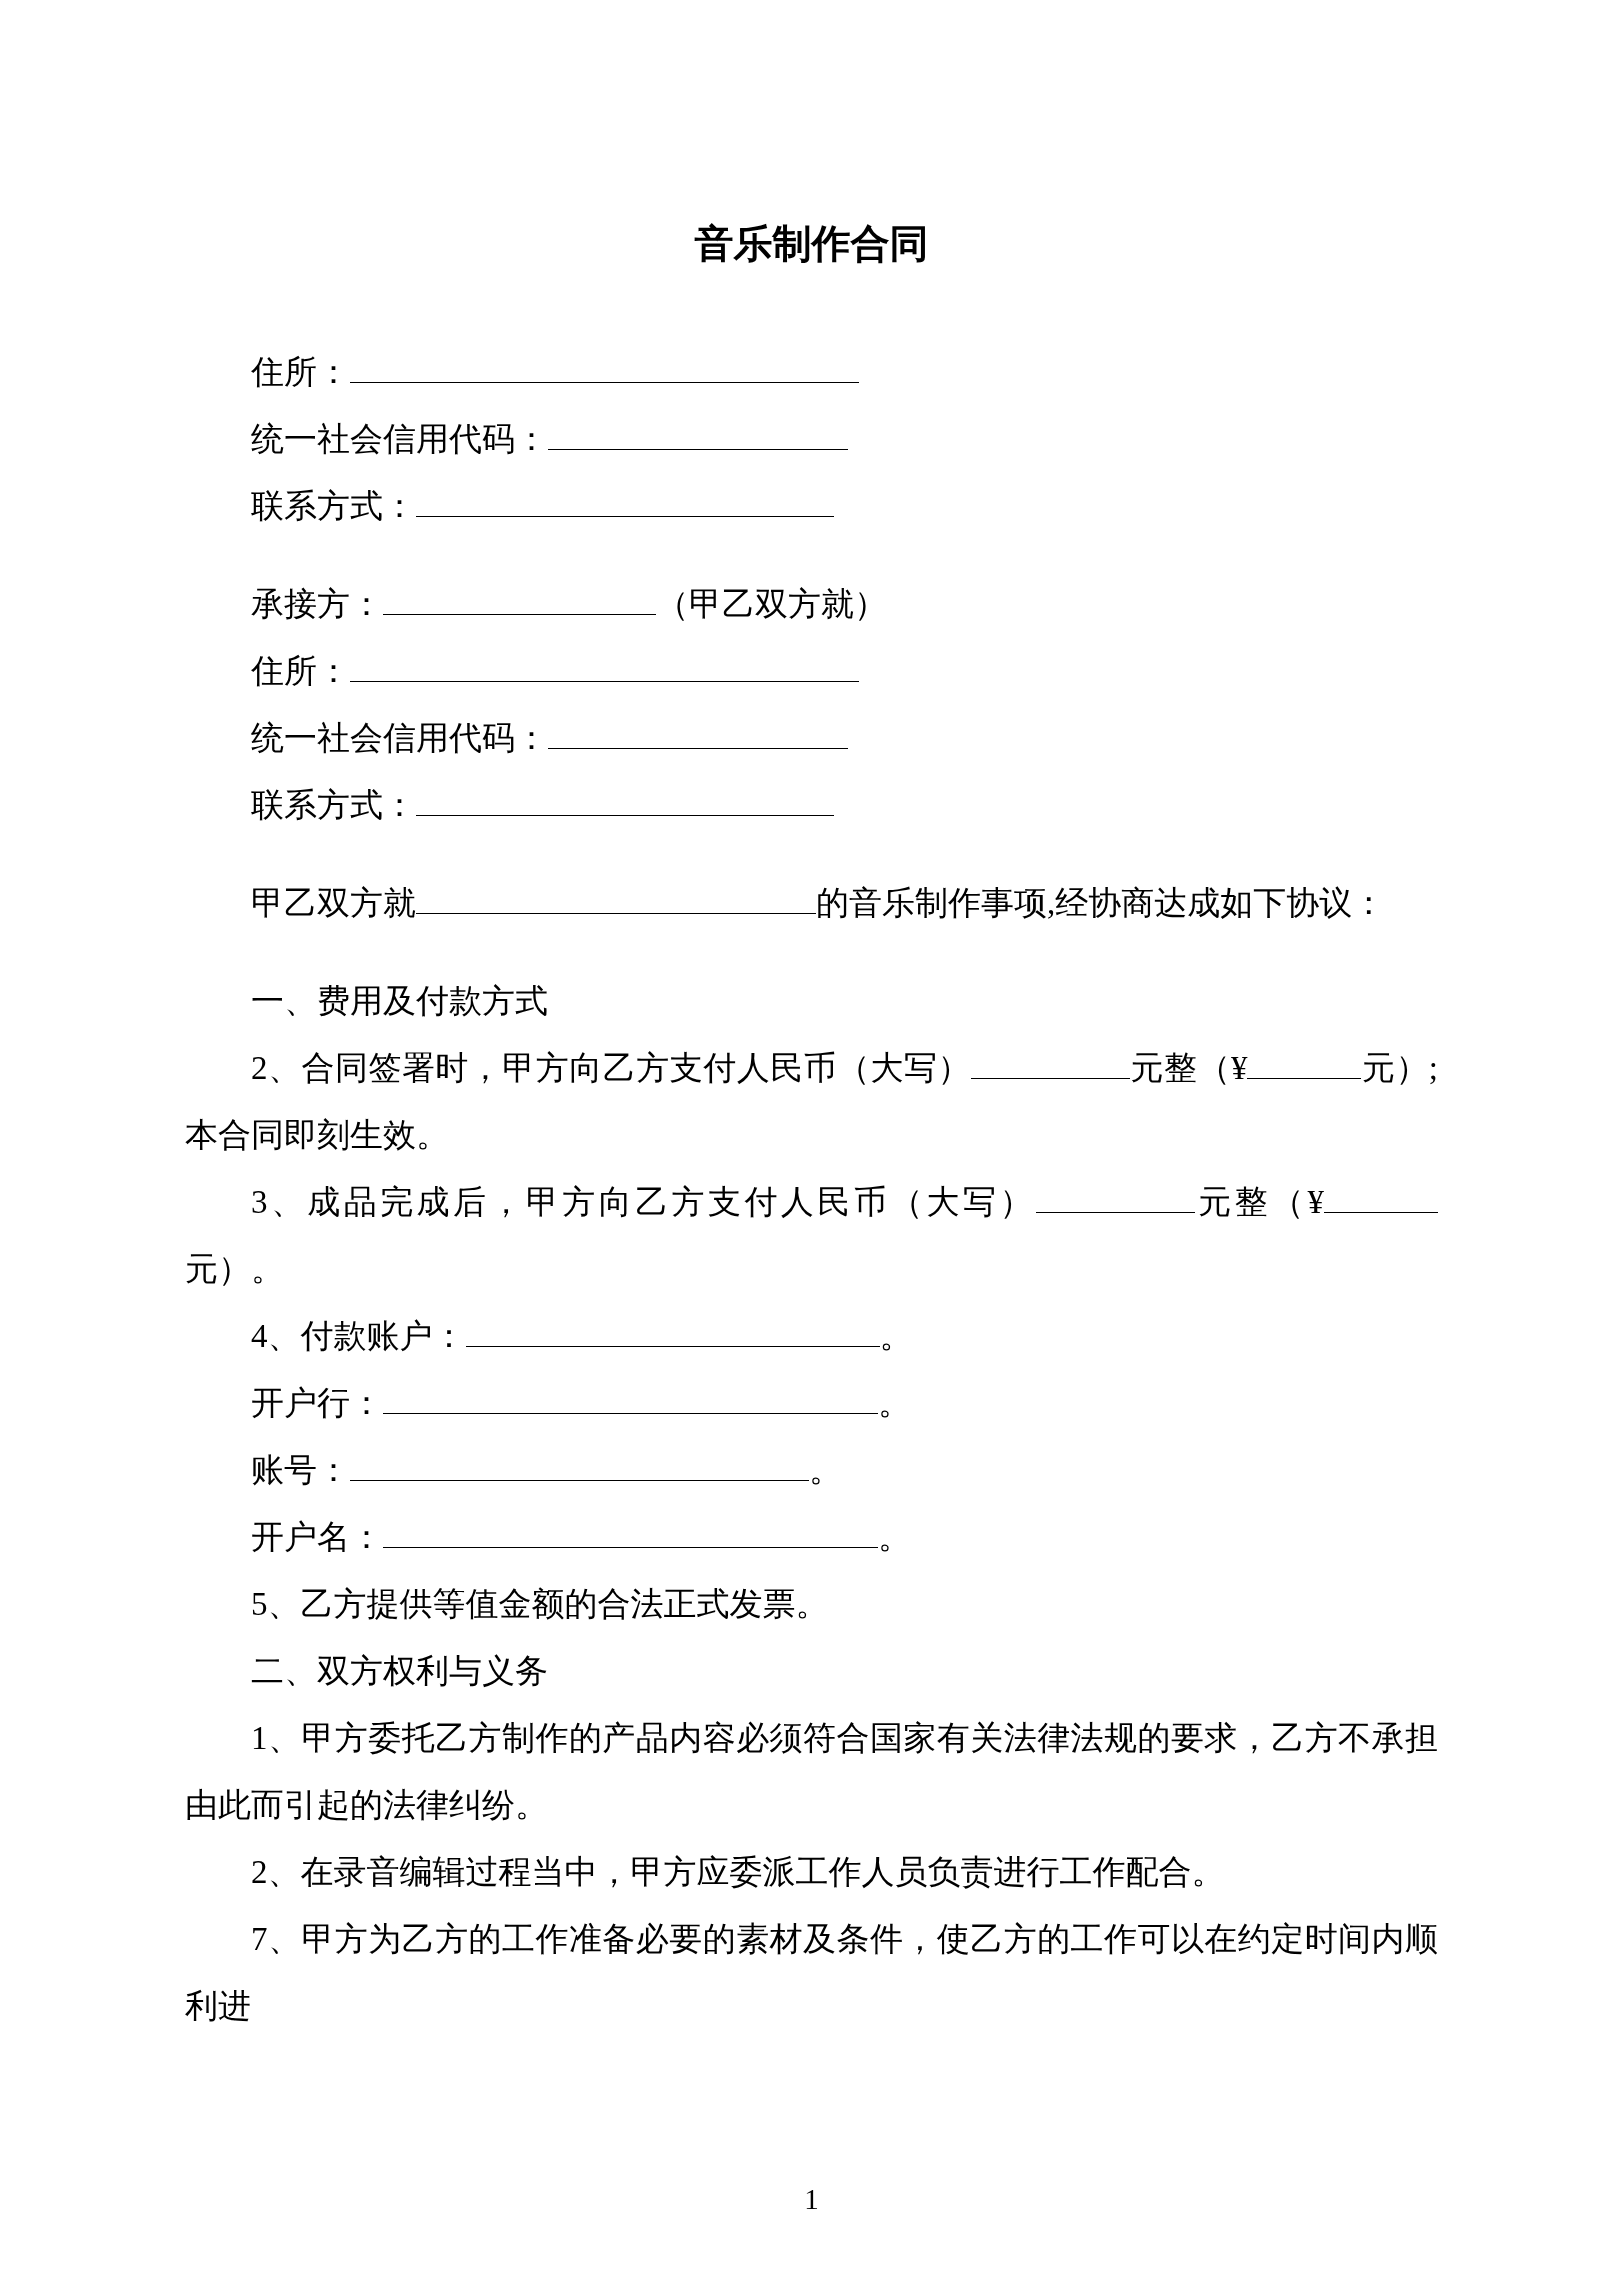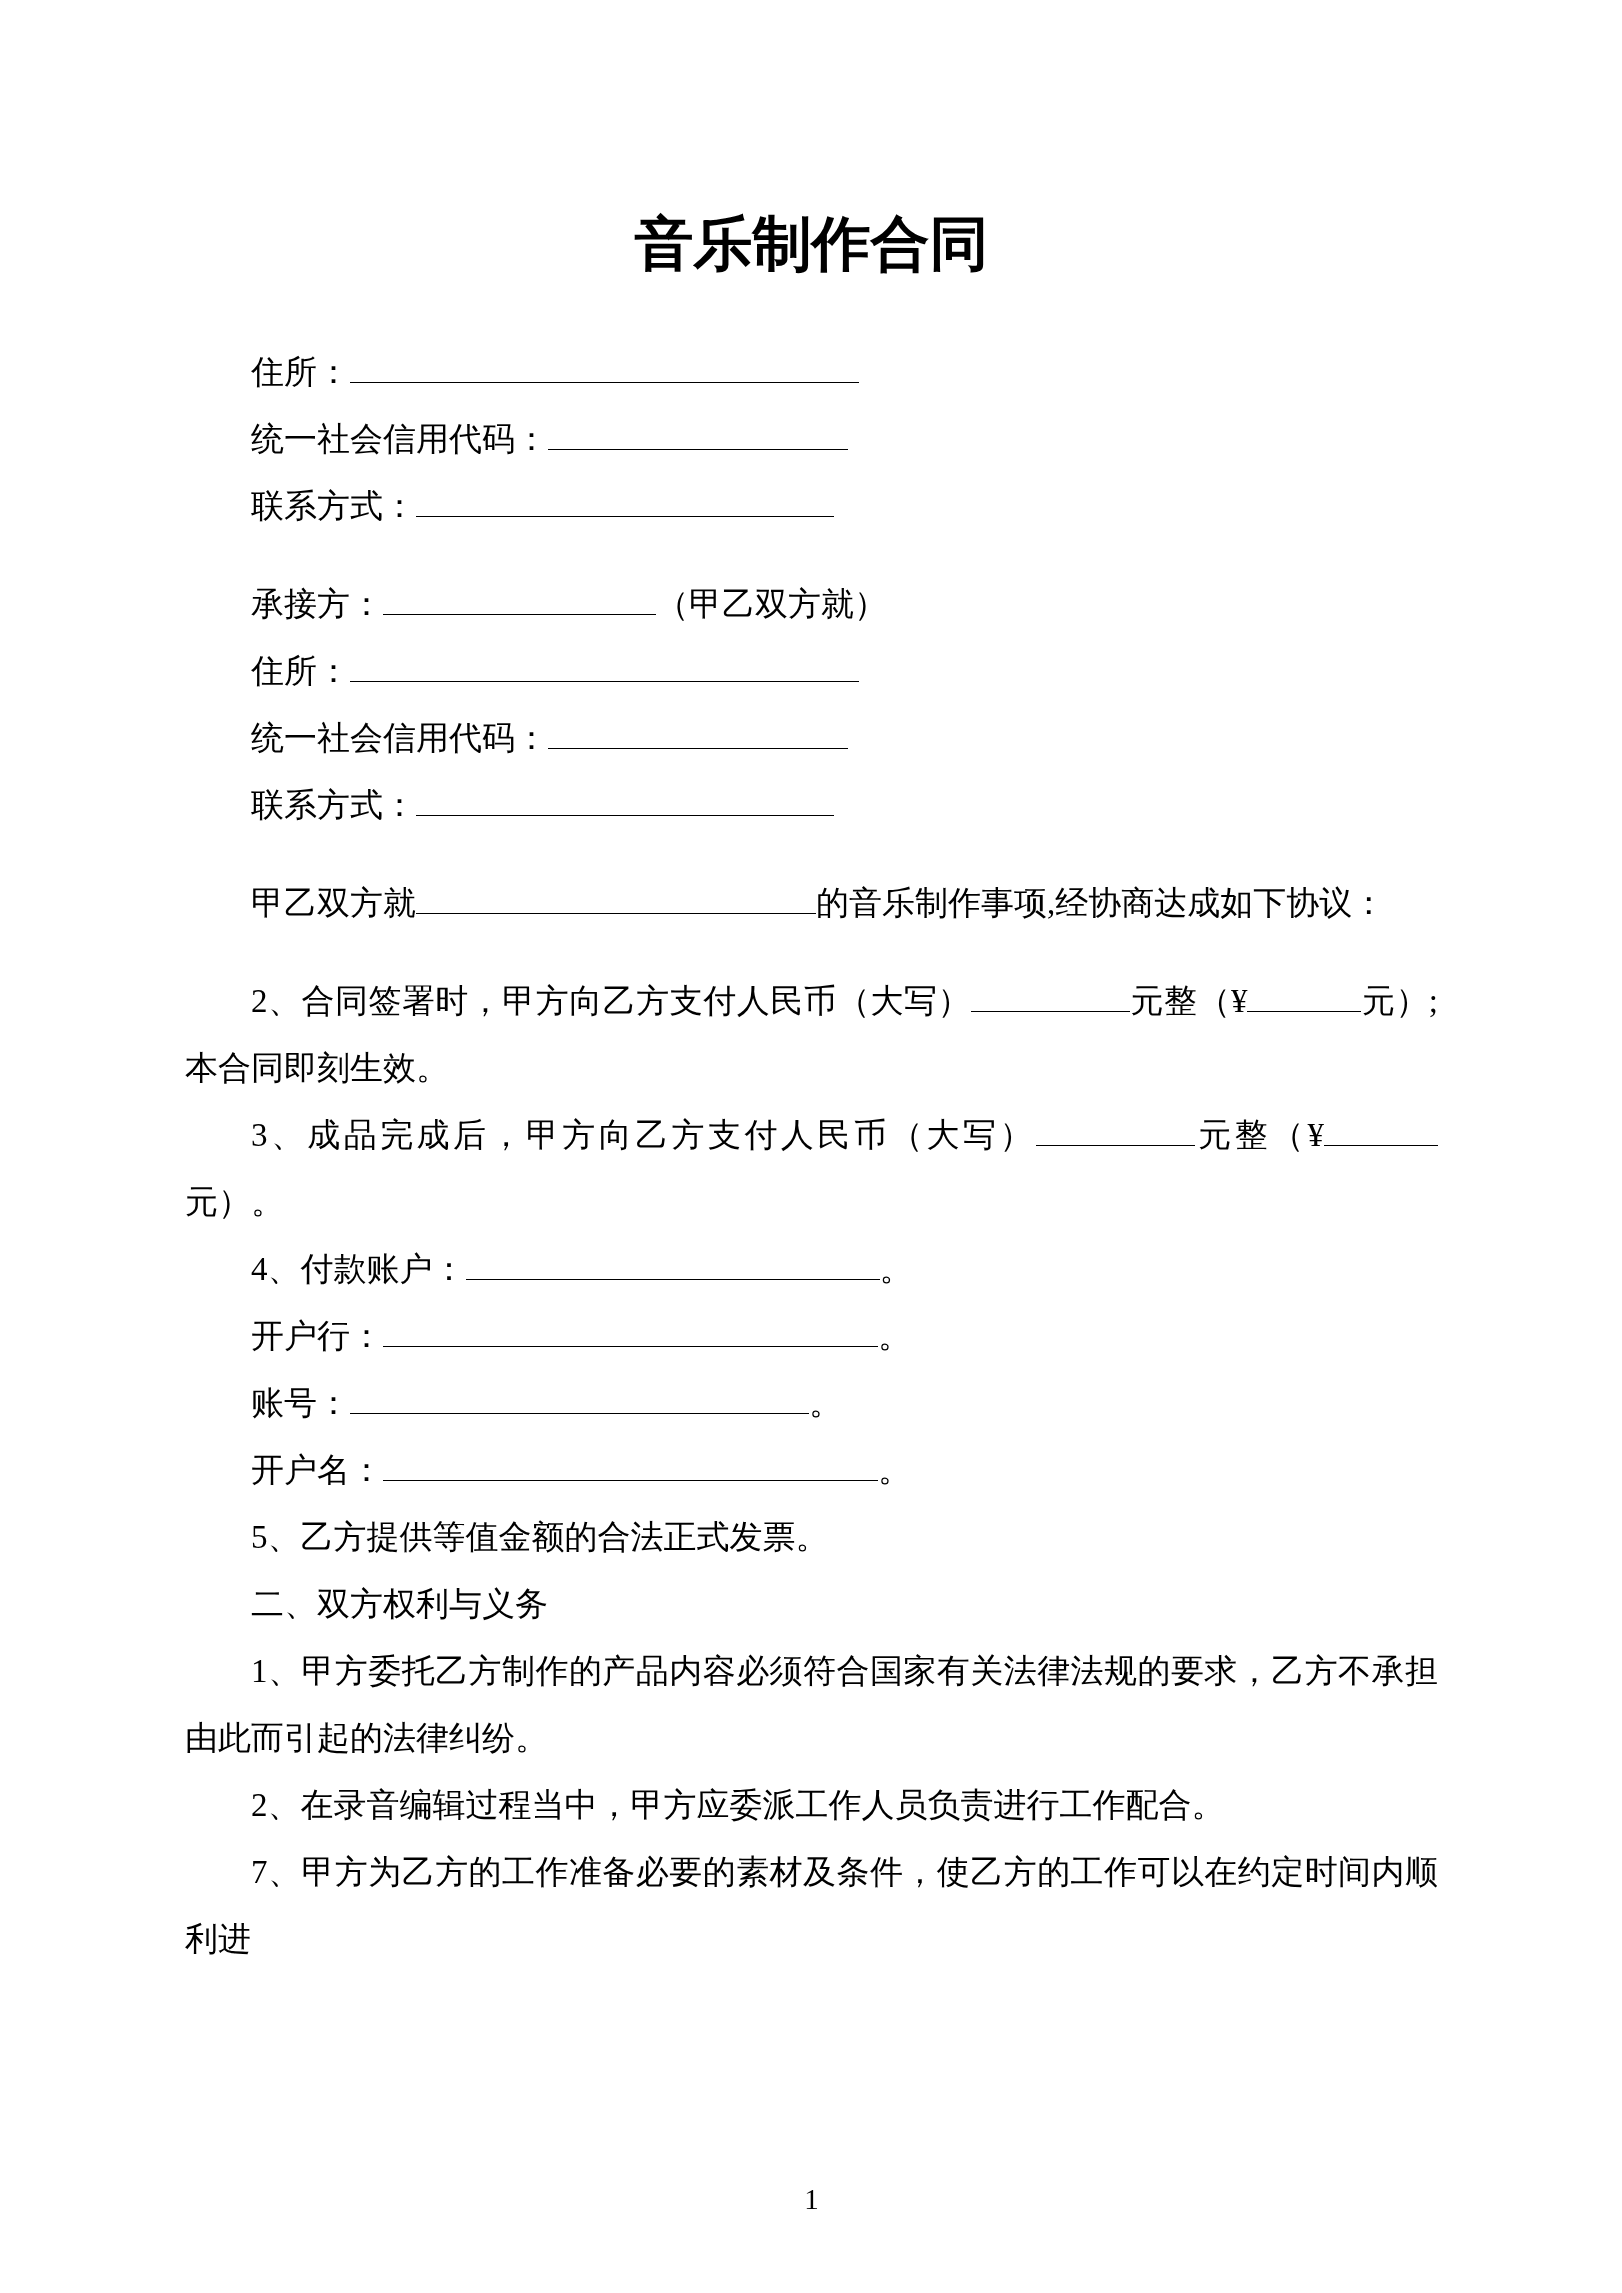--- a/index.html
+++ b/index.html
@@ -15,21 +15,21 @@
     background: #ffffff;
     padding: 216px 185px 0 185px;
     font-family: "Liberation Serif", "DejaVu Serif", serif;
     font-size: 33px;
     color: #000000;
     overflow: hidden;
   }
   .doc-title {
     margin: 0 0 67px 0;
     font-family: "Liberation Sans", "DejaVu Sans", sans-serif;
-    font-size: 59px;
+    font-size: 39px;
     line-height: 56px;
     font-weight: 700;
     text-align: center;
   }
   .line {
     margin: 0;
     line-height: 67px;
     text-align: justify;
   }
   .indent { text-indent: 2em; }
@@ -82,20 +82,21 @@
     <p class="line indent"><span>联系方式：</span><span class="blank w460"></span></p>
   </div>
 
   <div class="gap"></div>
 
   <p class="line indent"><span>甲乙双方就</span><span class="blank w440"></span><span>的音乐制作事项,经协商达成如下协议：</span></p>
 
   <div class="gap"></div>
 
   <section>
+    <p class="line indent">一、费用及付款方式</p>
 
 
     <p class="line indent"><span>2、合同签署时，甲方向乙方支付人民币（大写）</span><span class="blank w175"></span><span>元整（¥</span><span class="blank w125"></span><span>元）; 本合同即刻生效。</span></p>
 
     <p class="line indent"><span>3、成品完成后，甲方向乙方支付人民币（大写）</span><span class="blank w175"></span><span>元整（¥</span><span class="blank w125"></span><span>元）。</span></p>
 
     <p class="line indent"><span>4、付款账户：</span><span class="blank w455"></span><span>。</span></p>
 
     <p class="line indent"><span>开户行：</span><span class="blank w545"></span><span>。</span></p>
 

